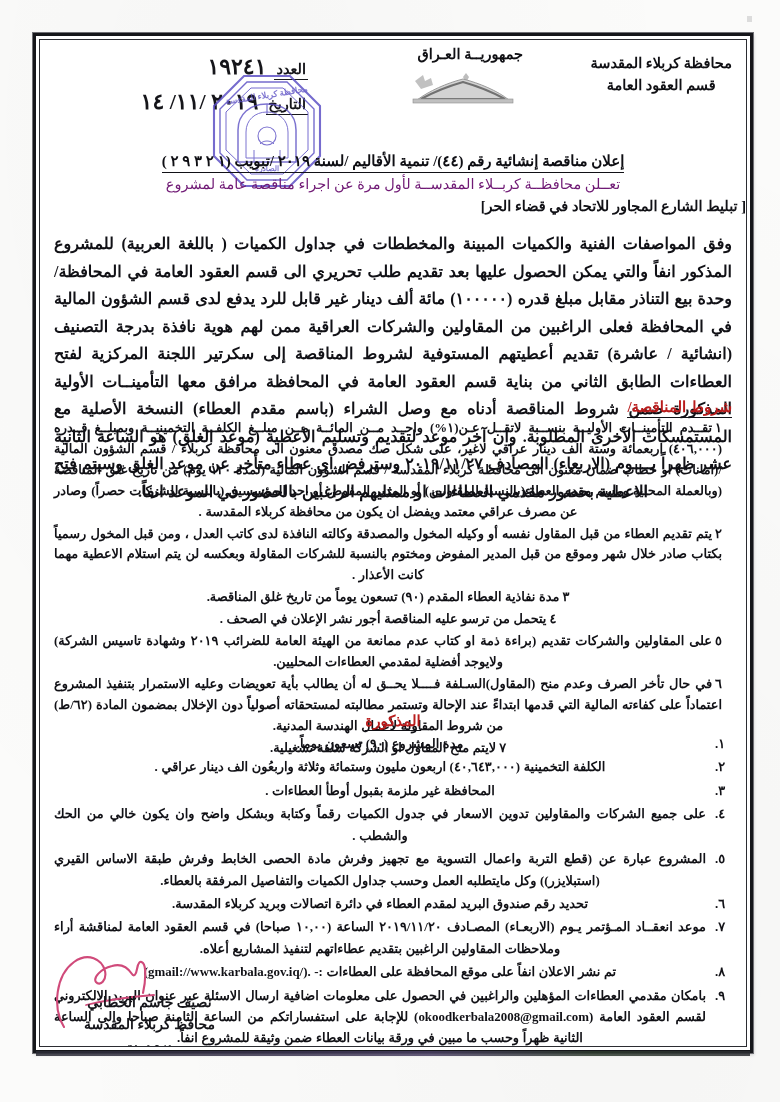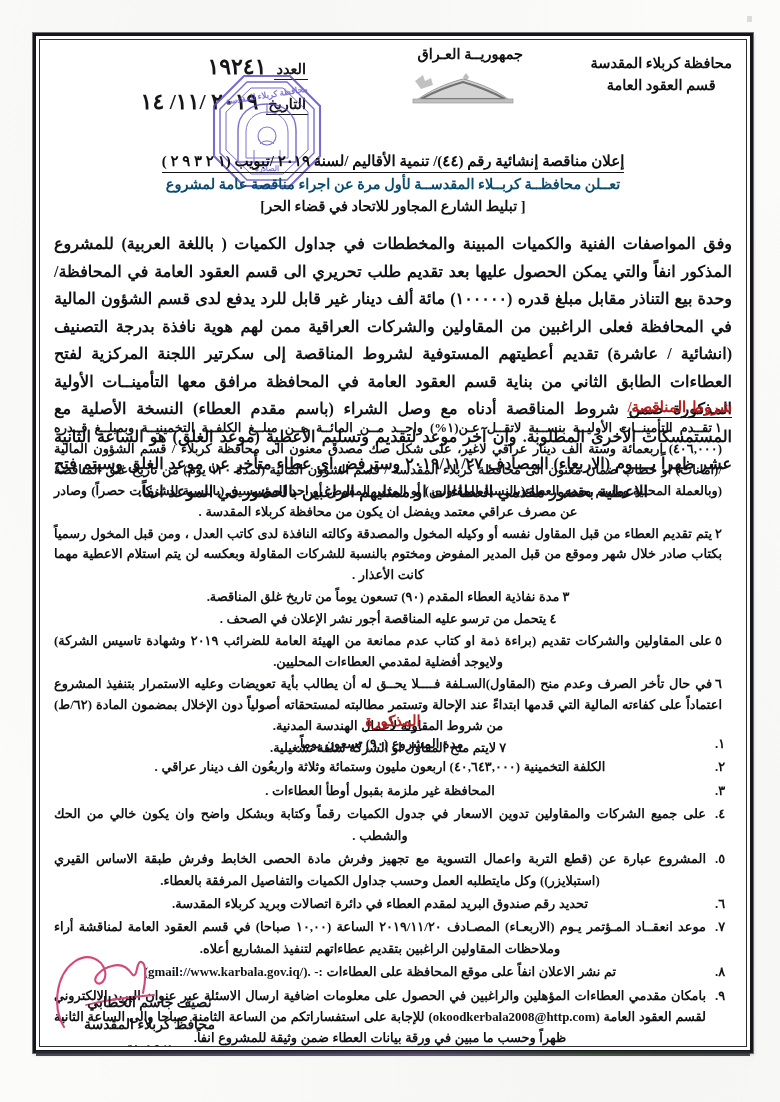--- a/index.html
+++ b/index.html
@@ -164,30 +164,30 @@
   .title-line .u {
     border-bottom: 1.7px solid #111116;
     padding-bottom: 2px;
     display: inline-block;
   }
   .subtitle-line {
     position: absolute;
     top: 136px;
     left: 0; right: 0;
     text-align: center;
-    font-weight: 700;
+    font-weight: 400;
     font-size: 14.5px;
-    color: #0c4a6e;
+    color: #701a75;
     letter-spacing: .6px;
   }
   .project-line {
     position: absolute;
     top: 158px;
     left: 0; right: 0;
-    text-align: center;
+    text-align: right;
     font-weight: 700;
     font-size: 14.5px;
     color: #111116;
   }
 
   
   .para {
     position: absolute;
     top: 190px;
     right: 14px;
@@ -454,21 +454,21 @@
             <span class="num">٨.</span>
             <span class="txt">
               <span>تم نشر الاعلان انفاً على موقع المحافظة على العطاءات :-</span>
               <span class="ltr">(gmail://www.karbala.gov.iq/).</span>
             </span>
           </li>
           <li>
             <span class="num">٩.</span>
             <span class="txt">
               <span>بامكان مقدمي العطاءات المؤهلين والراغبين في الحصول على معلومات اضافية ارسال الاسئلة عبر عنوان البريد الالكتروني لقسم العقود العامة</span>
-              <span class="ltr">(okoodkerbala2008@http.com)</span>
+              <span class="ltr">(okoodkerbala2008@gmail.com)</span>
               <span>للإجابة على استفساراتكم من الساعة الثامنة صباحا والى الساعة الثانية ظهراً وحسب ما مبين في ورقة بيانات العطاء ضمن وثيقة للمشروع انفاً.</span>
             </span>
           </li>
 
         </ol>
 
         <svg id="signature-mark" viewBox="0 0 190 110" aria-hidden="true">
           <path d="M14 92 C2 72 6 40 24 27 C38 17 52 24 55 36 C57 45 50 52 46 47 C43 43 50 34 62 31 C72 28 78 33 82 39 C84 42 86 40 87 34 C88 28 90 25 93 28 C96 31 96 45 93 58" fill="none" stroke="#d04a7a" stroke-width="2.1" stroke-linecap="round" stroke-linejoin="round"></path>
           <path d="M36 70 C52 66 78 62 104 60" fill="none" stroke="#d04a7a" stroke-width="1.8" stroke-linecap="round"></path>
         </svg>

